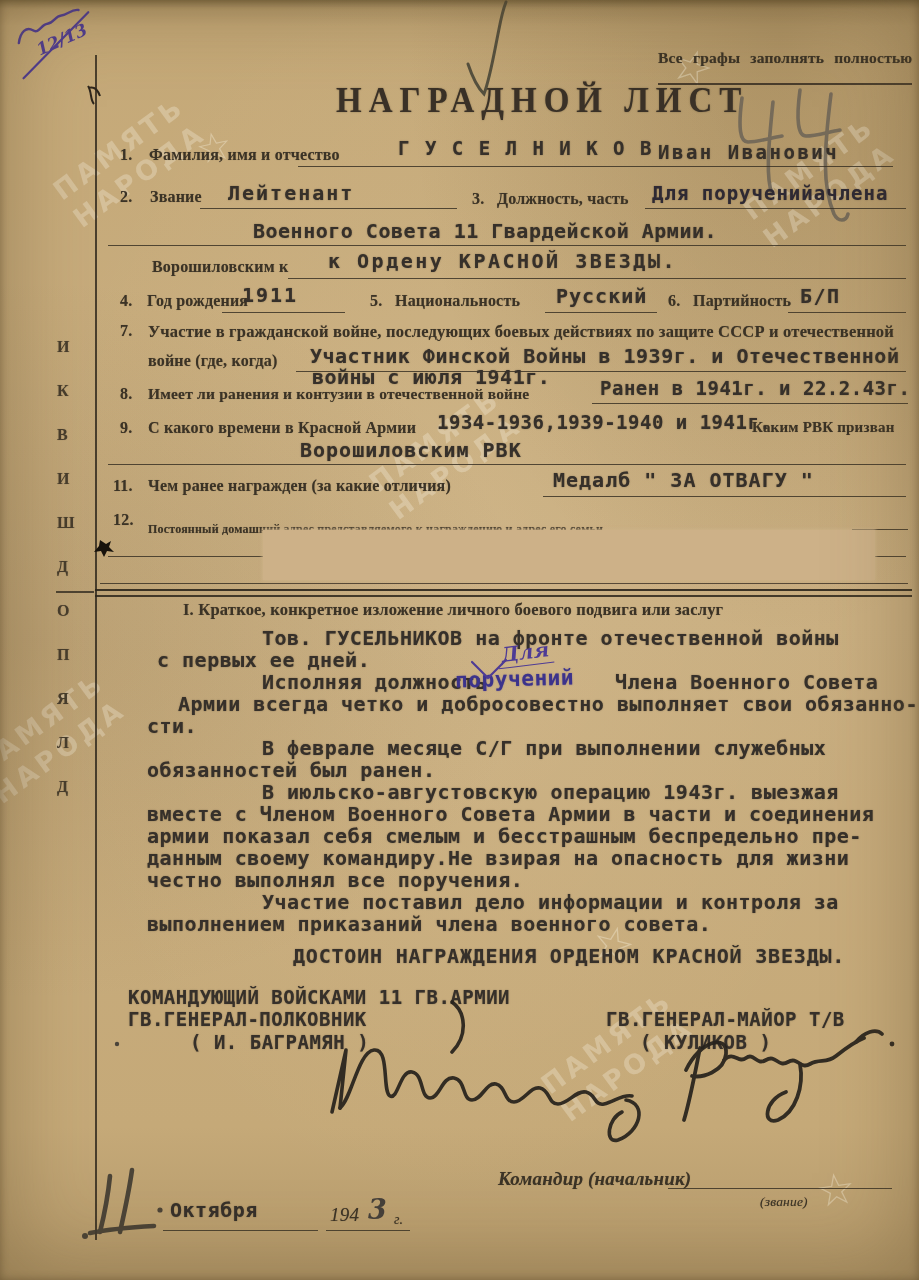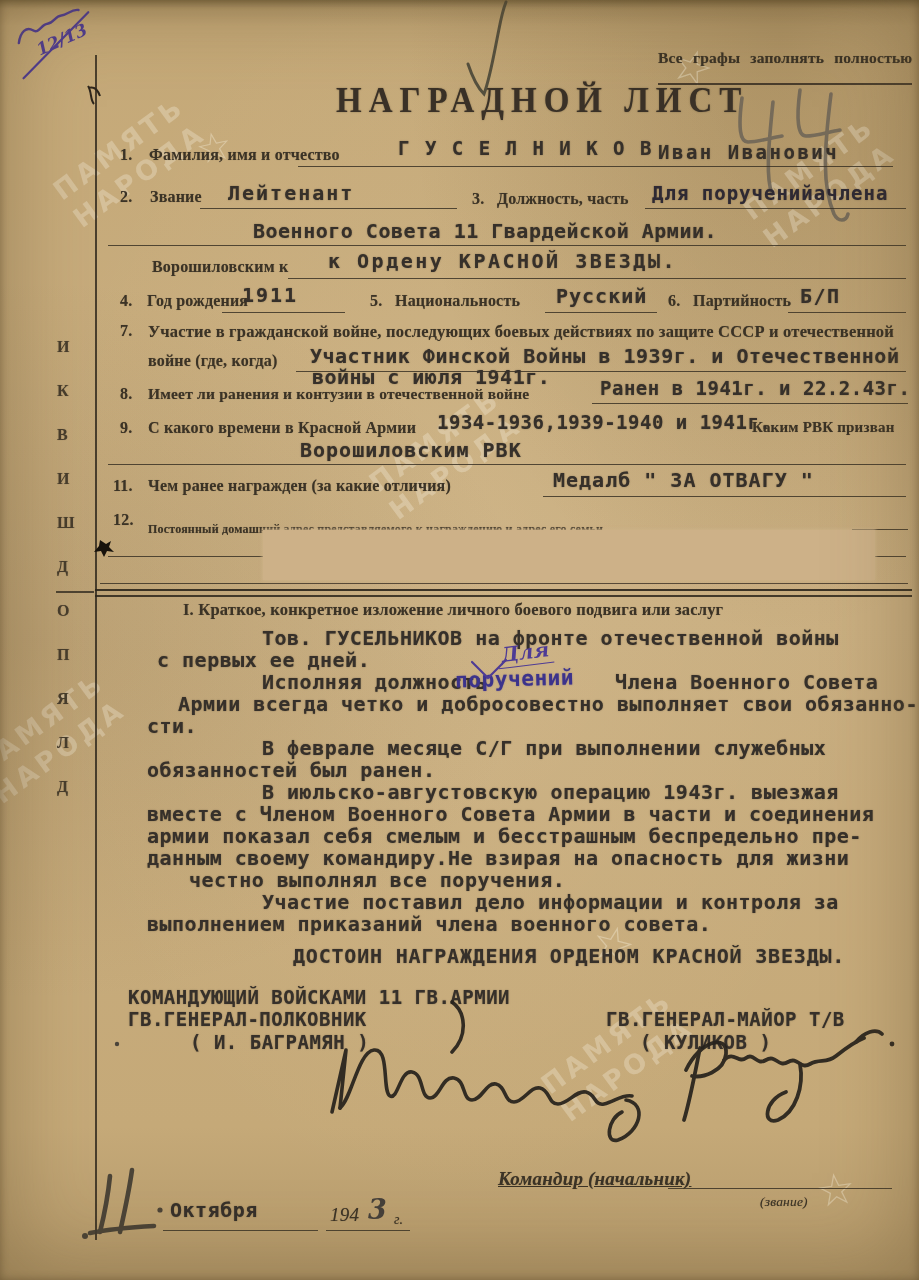--- a/index.html
+++ b/index.html
@@ -189,21 +189,21 @@
     <path d="M2,4 L18,20 L36,2" fill="none" stroke="#4e3b95" stroke-width="2.2" stroke-linecap="round"></path>
   </svg>
   <span class="typed abs" style="left:164px;top:692px;margin-left:14px;">Армии всегда четко и добросовестно выполняет свои обязанно-</span>
   <span class="typed abs" style="left:147px;top:714px;">сти.</span>
   <span class="typed abs" style="left:262px;top:736px;">В феврале месяце С/Г при выполнении служебных</span>
   <span class="typed abs" style="left:147px;top:758px;">обязанностей был ранен.</span>
   <span class="typed abs" style="left:262px;top:780px;">В июльско-августовскую операцию 1943г. выезжая</span>
   <span class="typed abs" style="left:147px;top:802px;">вместе с Членом Военного Совета Армии в части и соединения</span>
   <span class="typed abs" style="left:147px;top:824px;">армии показал себя смелым и бесстрашным беспредельно пре-</span>
   <span class="typed abs" style="left:147px;top:846px;">данным своему командиру.Не взирая на опасность для жизни</span>
-  <span class="typed abs" style="left:147px;top:868px;margin-left:42px;">честно выполнял все поручения.</span>
+  <span class="typed abs" style="left:147px;top:868px;">честно выполнял все поручения.</span>
   <span class="typed abs" style="left:262px;top:890px;">Участие поставил дело информации и контроля за</span>
   <span class="typed abs" style="left:147px;top:912px;">выполнением приказаний члена военного совета.</span>
   <span class="typed abs" style="left:293px;top:944px;letter-spacing:.8px;">ДОСТОИН НАГРАЖДЕНИЯ ОРДЕНОМ КРАСНОЙ ЗВЕЗДЫ.</span>
 
   <span class="typed abs typed-sm" style="left:128px;top:986px;font-size:19px;">КОМАНДУЮЩИЙ ВОЙСКАМИ 11 ГВ.АРМИИ</span>
   <span class="typed abs typed-sm" style="left:128px;top:1008px;font-size:19px;">ГВ.ГЕНЕРАЛ-ПОЛКОВНИК</span>
   <span class="typed abs typed-sm" style="left:190px;top:1031px;font-size:19px;">( И. БАГРАМЯН )</span>
   <span class="typed abs typed-sm" style="left:606px;top:1008px;font-size:19px;">ГВ.ГЕНЕРАЛ-МАЙОР Т/В</span>
   <span class="typed abs typed-sm" style="left:640px;top:1031px;font-size:19px;">( КУЛИКОВ )</span>
 
@@ -233,17 +233,17 @@
     <circle cx="117" cy="1044" r="2.2" fill="#4a443a"></circle>
   </svg>
 
   <span class="typed abs" style="left:170px;top:1198px;">Октября</span>
   <div class="rule" style="left:163px;top:1230px;width:155px;"></div>
   <span class="lbl abs ital" style="left:330px;top:1204px;font-size:19px;font-weight:400;">194</span>
   <span class="abs hand" style="left:368px;top:1194px;font-size:27px;color:#45403a;">3</span>
   <span class="lbl abs ital" style="left:394px;top:1212px;font-size:14px;font-weight:400;">г.</span>
   <div class="rule" style="left:326px;top:1230px;width:84px;"></div>
 
-  <span class="lbl abs ital" style="left:498px;top:1168px;font-size:19px;text-decoration:underline;">Командир (начальник)</span>
+  <span class="lbl abs ital" style="left:498px;top:1168px;font-size:19px;">Командир (начальник)</span>
   <div class="rule" style="left:668px;top:1188px;width:224px;"></div>
   <span class="lbl abs ital" style="left:760px;top:1194px;font-size:13.5px;font-weight:400;">(звание)</span>
 
 </div>
 
 </body></html>

